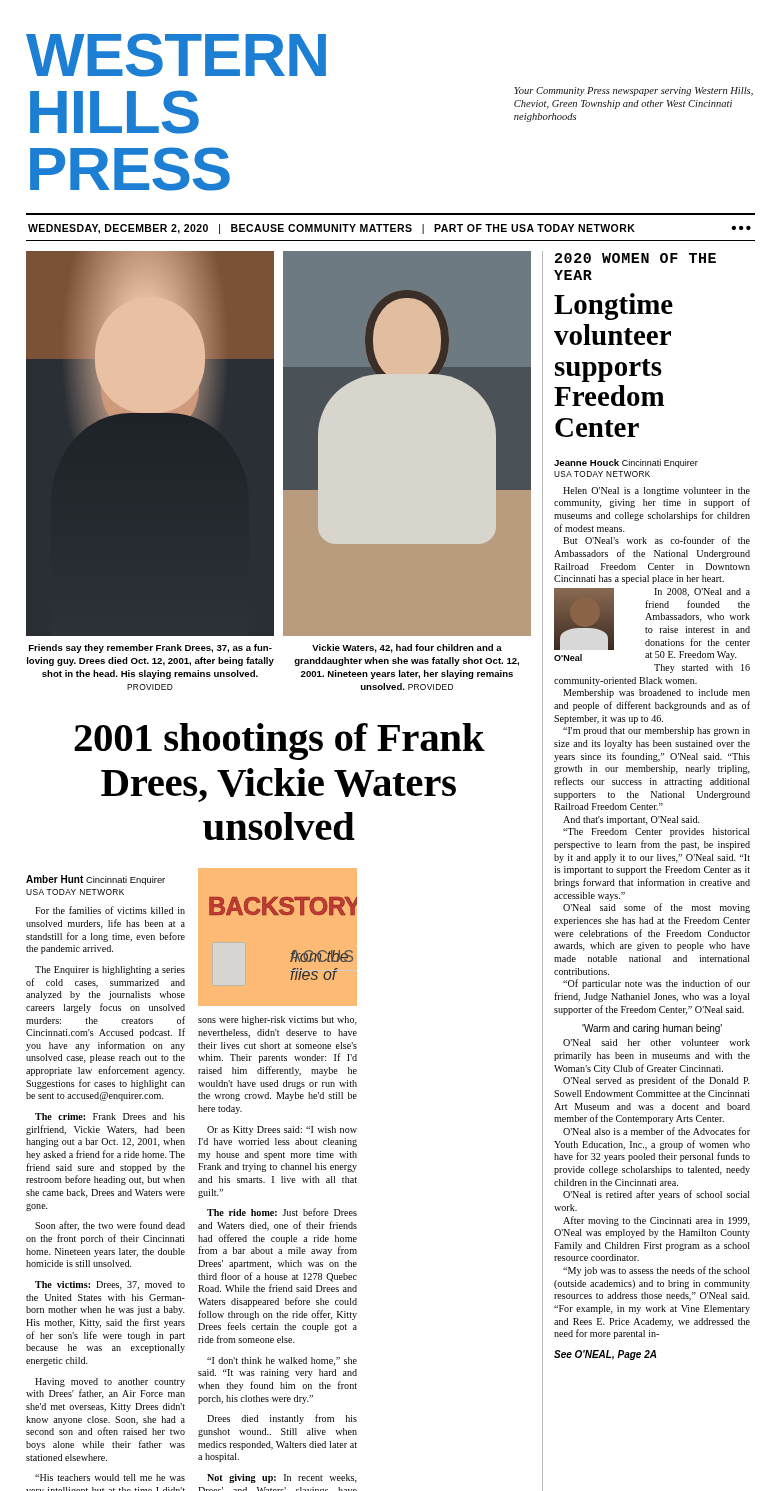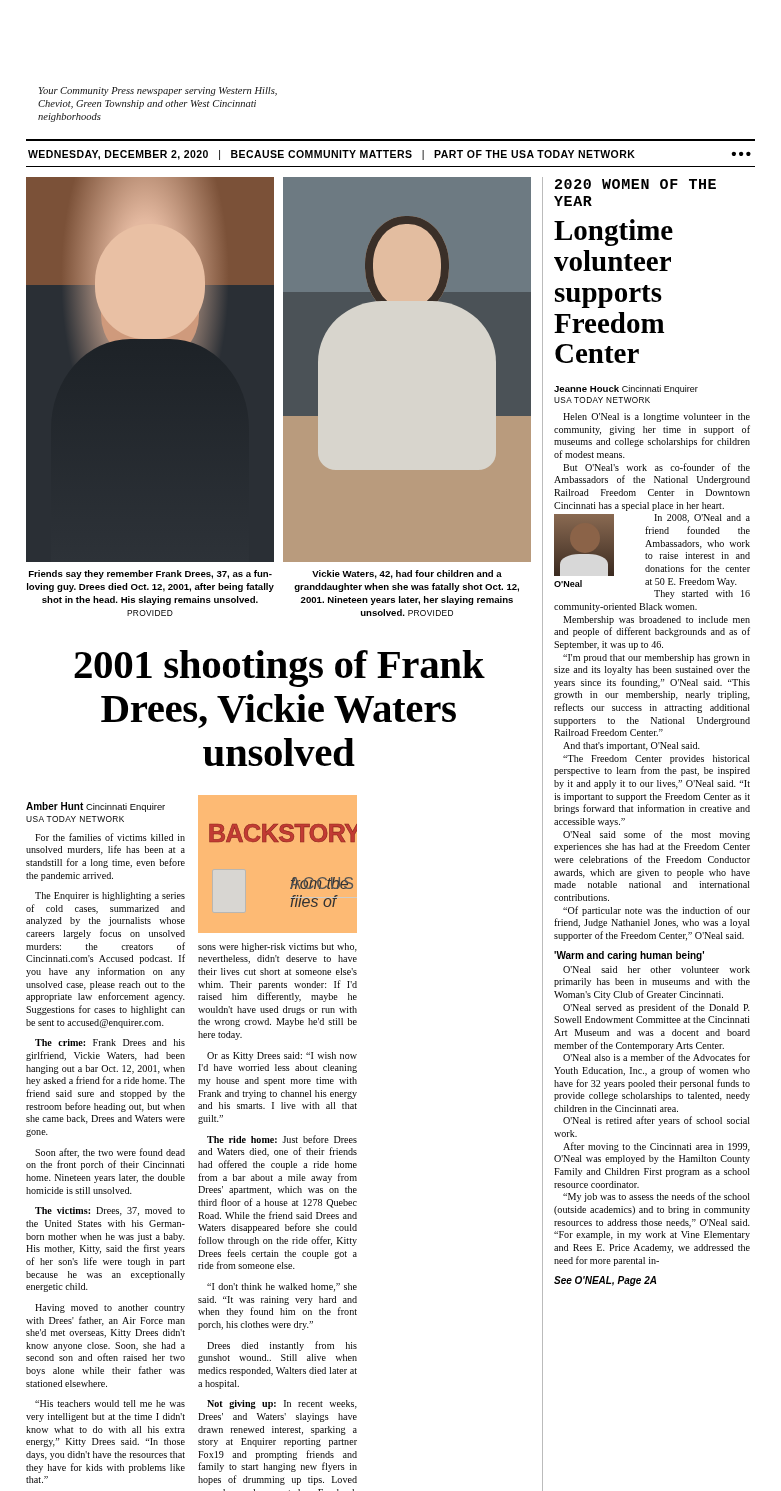--- a/index.html
+++ b/index.html
@@ -255,23 +255,24 @@
   .right-col p {
     margin: 0;
     font-size: 10.1px;
     line-height: 1.255;
     text-align: justify;
     text-indent: 9px;
     hyphens: auto;
   }
   .subhead {
     font-family: "Liberation Sans", sans-serif;
-    font-weight: bold;
+    font-weight: normal;
     font-size: 10px;
     padding: 7px 0 3px 0;
+    margin-left: 28px;
   }
   .portrait-wrap {
     float: left;
     width: 84px;
     margin: 2px 7px 1px 0;
   }
   .portrait {
     width: 60px; height: 62px;
     background: linear-gradient(#8a6a52, #3a2a20);
     position: relative;
@@ -302,20 +303,24 @@
     font-size: 10px;
     padding-top: 8px;
   }
 </style>
 </head>
 <body>
 
 <div class="page">
 
   <div class="masthead">
+    <div class="masthead-title">
+      <span>WESTERN HILLS</span>
+      <span class="l2">PRESS</span>
+    </div>
     <div class="masthead-tag">Your Community Press newspaper serving Western Hills, Cheviot, Green Township and other West Cincinnati neighborhoods</div>
   </div>
 
   <div class="rule-thick"></div>
 
   <div class="dateline">
     <div>
       <span>WEDNESDAY, DECEMBER 2, 2020</span>
       <span class="sep">|</span>
       <span>BECAUSE COMMUNITY MATTERS</span>

